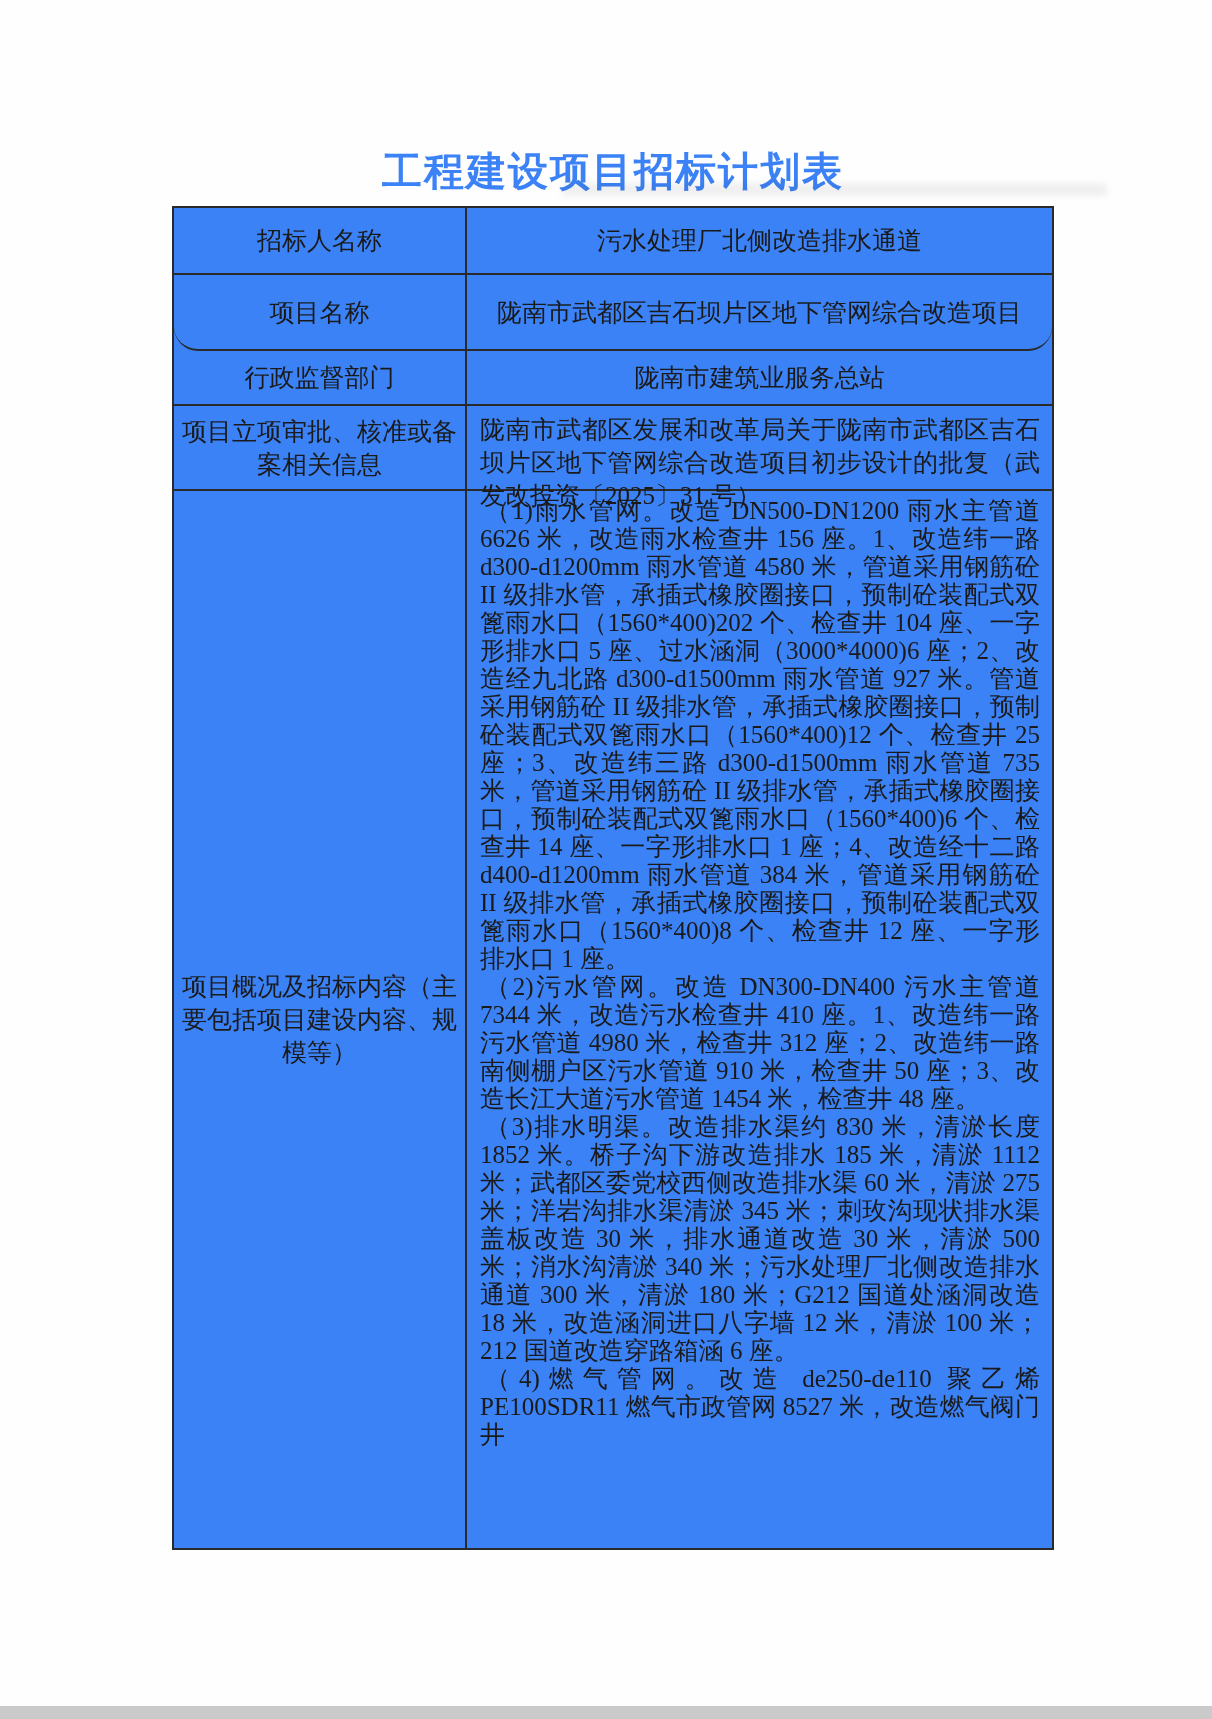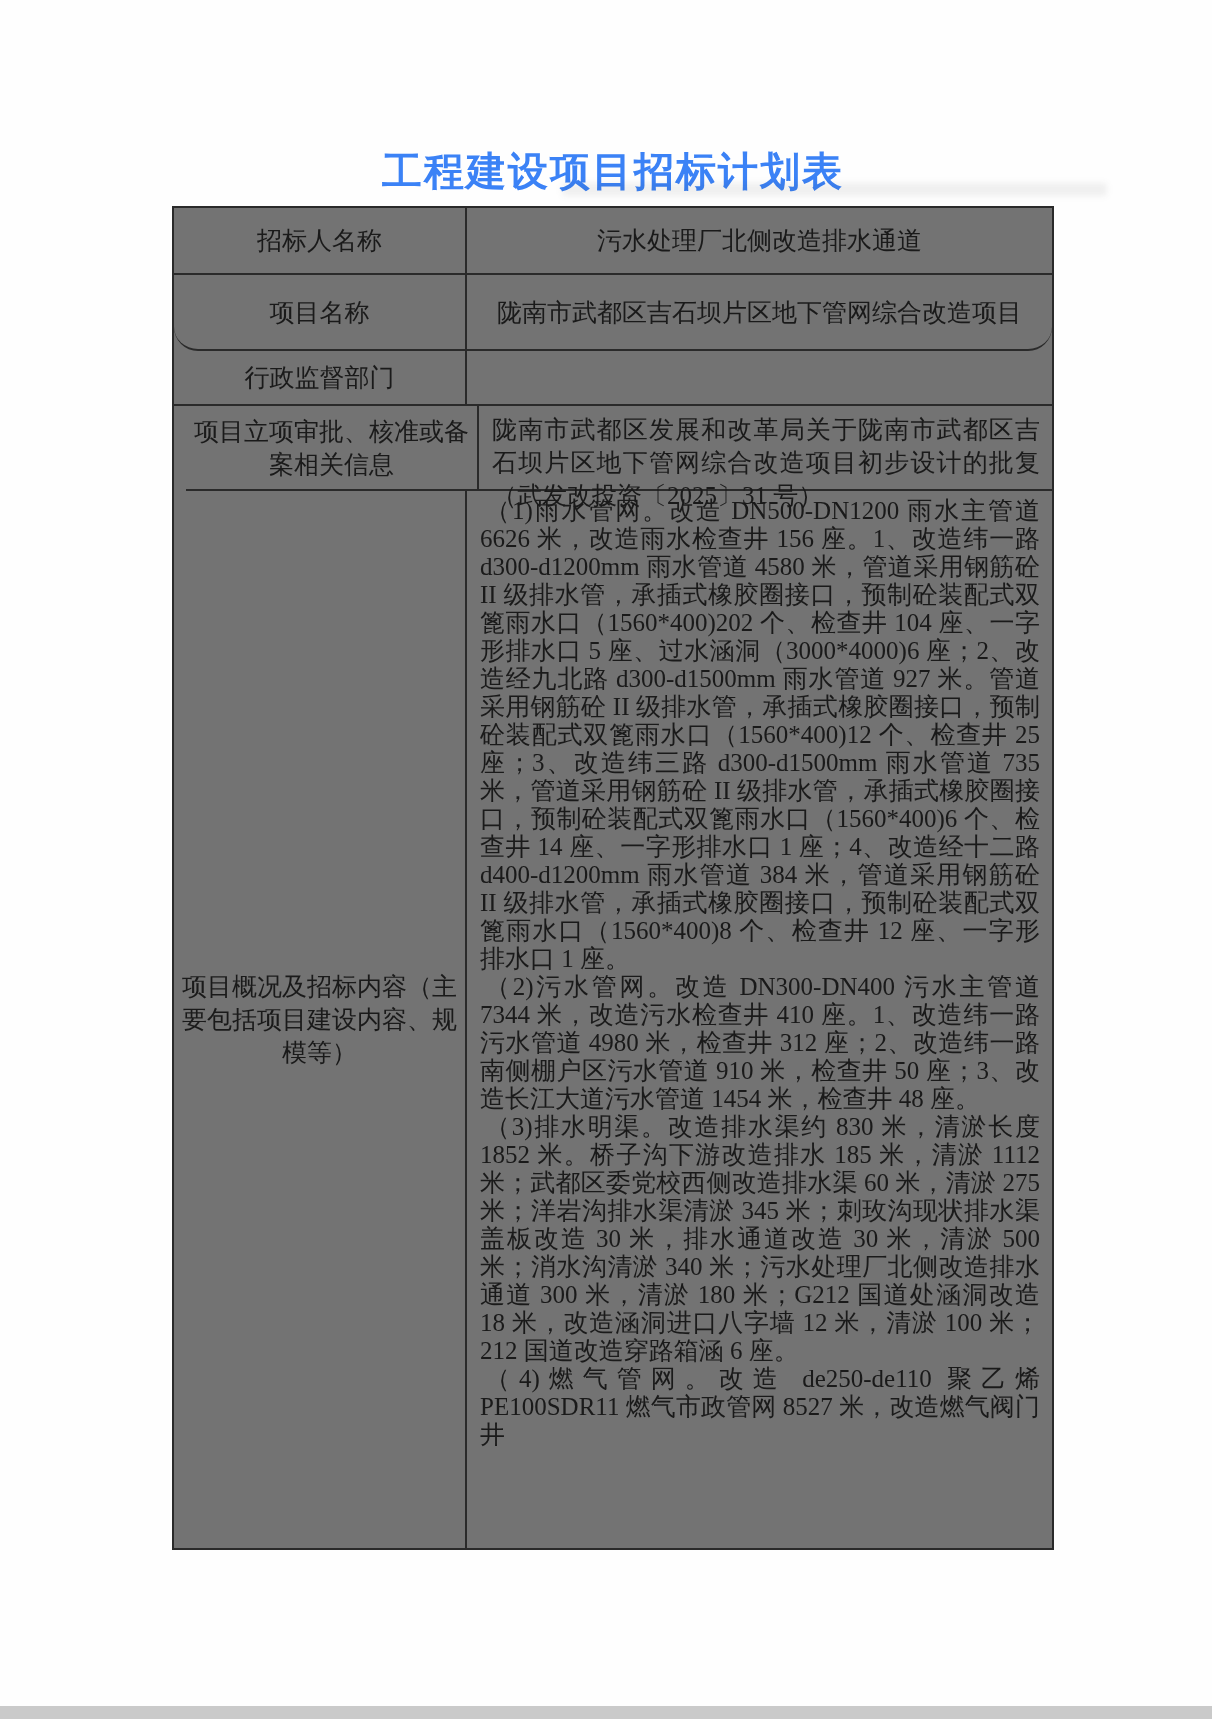--- a/index.html
+++ b/index.html
@@ -33,33 +33,33 @@
     filter: blur(3px);
     border-radius: 4px;
   }
   .doc-table {
     position: absolute;
     left: 172px; top: 206px;
     width: 882px; height: 1344px;
     border: 2px solid #2a2a2a;
     box-sizing: border-box;
     display: flex; flex-direction: column;
-    background: #737373;
+    background: #3b82f6;
   }
   .t-row {
     display: flex;
     border-bottom: 2px solid #2a2a2a;
     box-sizing: border-box;
     flex: 0 0 auto;
   }
   .t-row.last { border-bottom: none; flex: 1 1 auto; min-height: 0; }
   .row-1 { height: 67px; }
   .row-2 { height: 76px; border-radius: 24px; }
   .row-3 { height: 55px; }
-  .row-4 { height: 85px; margin-left: 12px; }
+  .row-4 { height: 85px; }
   .cell {
     box-sizing: border-box;
     font-size: 25px;
     line-height: 33px;
     color: #1a1a1a;
   }
   .label-cell {
     flex: 0 0 293px;
     border-right: 2px solid #2a2a2a;
     display: flex; align-items: center; justify-content: center;
@@ -112,20 +112,21 @@
       <div class="cell value-cell value-center">污水处理厂北侧改造排水通道</div>
     </div>
 
     <div class="t-row row-2">
       <div class="cell label-cell">项目名称</div>
       <div class="cell value-cell value-center">陇南市武都区吉石坝片区地下管网综合改造项目</div>
     </div>
 
     <div class="t-row row-3">
       <div class="cell label-cell">行政监督部门</div>
+      <div class="cell value-cell value-center">陇南市建筑业服务总站</div>
     </div>
 
     <div class="t-row row-4">
       <div class="cell label-cell">项目立项审批、核准或备案相关信息</div>
       <div class="cell value-cell value-block">陇南市武都区发展和改革局关于陇南市武都区吉石坝片区地下管网综合改造项目初步设计的批复（武发改投资〔2025〕31 号）</div>
     </div>
 
     <div class="t-row last">
       <div class="cell label-cell">项目概况及招标内容（主要包括项目建设内容、规模等）</div>
       <div class="cell value-cell value-block overview">

